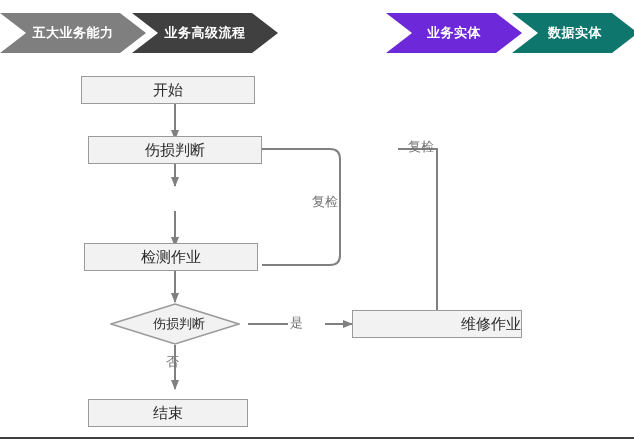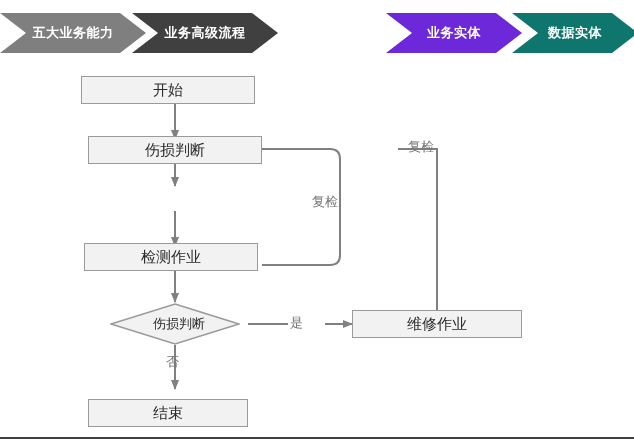--- a/index.html
+++ b/index.html
@@ -174,21 +174,21 @@
       <span class="node-label">检测作业</span>
     </div>
 
     <div class="diamond-wrap" style="left:110px; top:250px; width:130px; height:42px;">
       <svg width="130" height="42" viewBox="0 0 130 42" style="position:absolute;left:0;top:0;">
         <polygon points="65,1 129,21 65,41 1,21" fill="#f2f2f2" stroke="#9a9a9a" stroke-width="1.5"></polygon>
       </svg>
       <span class="diamond-text">伤损判断</span>
     </div>
 
-    <div class="node" style="left:352px; top:257px; width:170px; height:28px;">
+    <div class="node" style="left:352px; top:257px; width:170px; height:28px;justify-content:flex-end;">
       <span class="node-label">维修作业</span>
     </div>
 
     <div class="node" style="left:88px; top:346px; width:160px; height:28px;">
       <span class="node-label">结束</span>
     </div>
 
     <span class="edge-label" style="left:312px; top:140px;">复检</span>
 
     <span class="edge-label" style="left:408px; top:85px;">复检</span>

